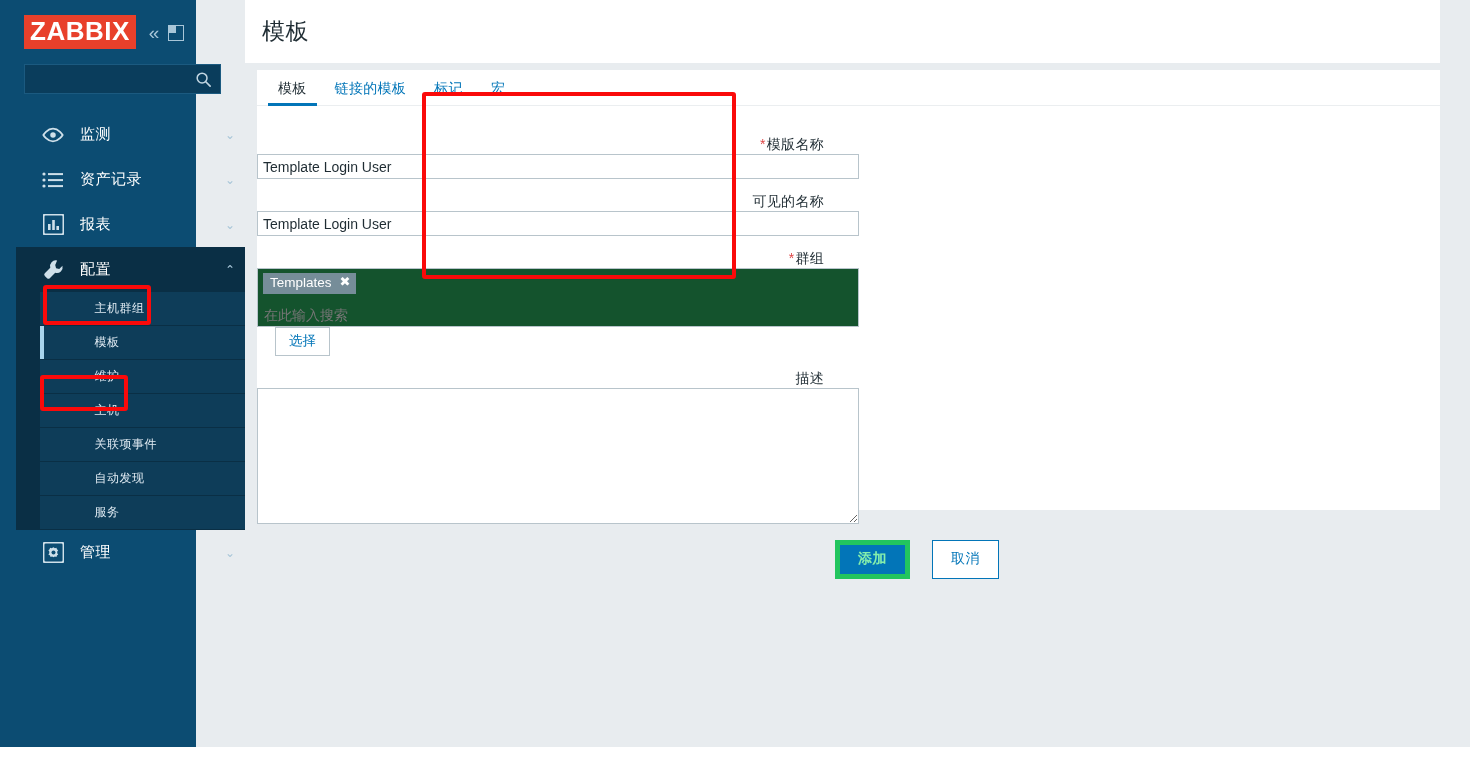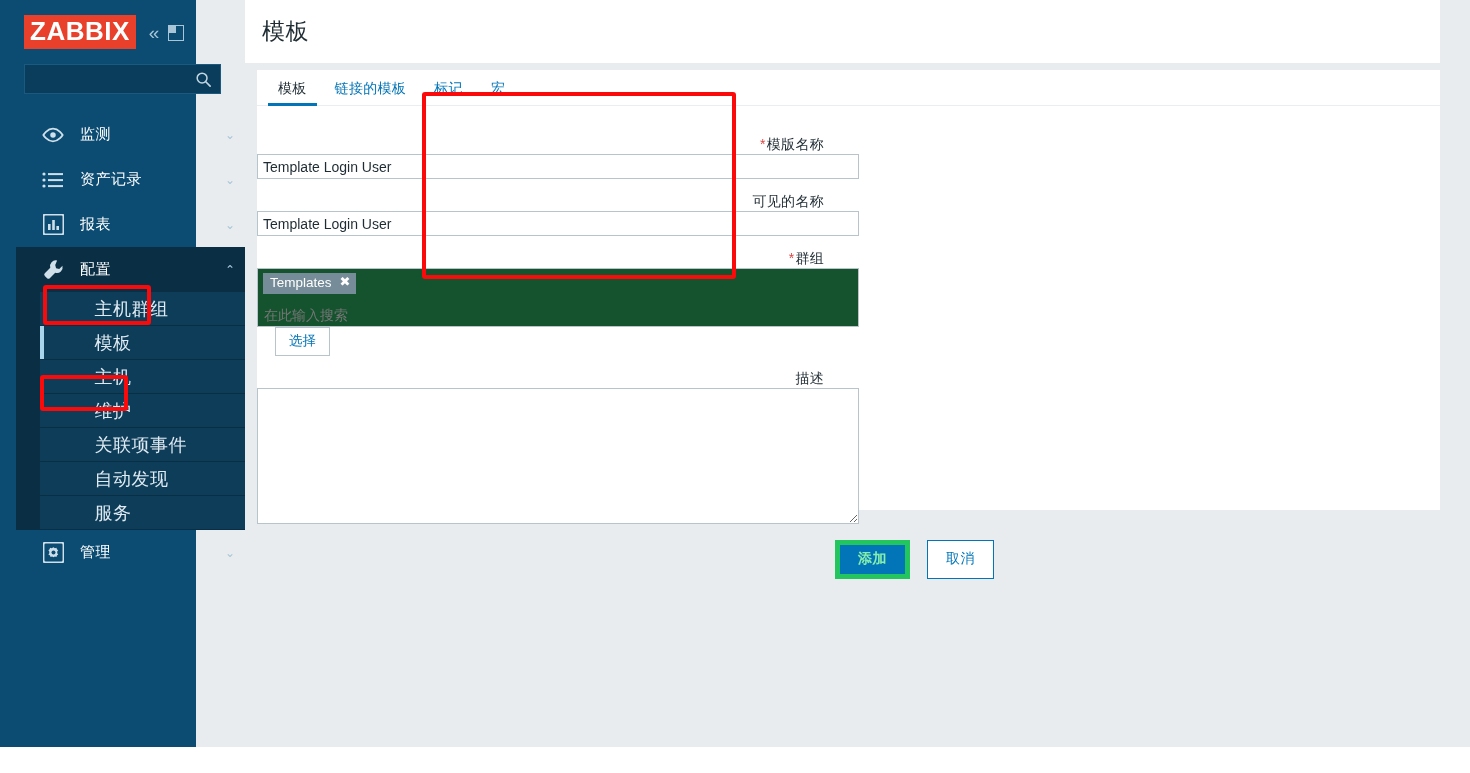--- a/index.html
+++ b/index.html
@@ -139,21 +139,21 @@
     height: 34px;
     display: flex;
     align-items: center;
     padding-left: 55px;
     background: #0e3d59;
     border-bottom: 1px solid #0a2f45;
     margin-left: 24px;
     cursor: pointer;
   }
   .sb-subitem .lbl {
-    font-size: 18px;
+    font-size: 12px;
     color: #dfeaf2;
     letter-spacing: 0.5px;
     margin-left: -0.5px;
   }
   .sb-subitem.sel { background: #0e3d59; }
   .sb-subitem.sel::before {
     content: "";
     position: absolute;
     left: 0; top: 0;
     width: 4px; height: 100%;
@@ -325,21 +325,21 @@
   .btn-primary {
     background: #0275b8;
     border: 5px solid #22c55e;
     color: #86efac;
     font-weight: bold;
   }
   .btn-secondary {
     background: #ffffff;
     border: 1px solid #0275b8;
     color: #0275b8;
-    margin-left: 17px;
+    margin-left: 22px;
   }
 
   
   .annot {
     position: absolute;
     border: 4px solid #fa0a0a;
     border-radius: 3px;
     pointer-events: none;
     z-index: 50;
   }
@@ -427,24 +427,24 @@
       </div>
 
       <div class="sb-sub">
         <div class="sb-subitem">
           <span class="lbl">主机群组</span>
         </div>
         <div class="sb-subitem sel">
           <span class="lbl">模板</span>
         </div>
         <div class="sb-subitem">
+          <span class="lbl">维护</span>
+        </div>
+        <div class="sb-subitem">
           <span class="lbl">主机</span>
-        </div>
-        <div class="sb-subitem">
-          <span class="lbl">维护</span>
         </div>
         <div class="sb-subitem">
           <span class="lbl">关联项事件</span>
         </div>
         <div class="sb-subitem">
           <span class="lbl">自动发现</span>
         </div>
         <div class="sb-subitem">
           <span class="lbl">服务</span>
         </div>

